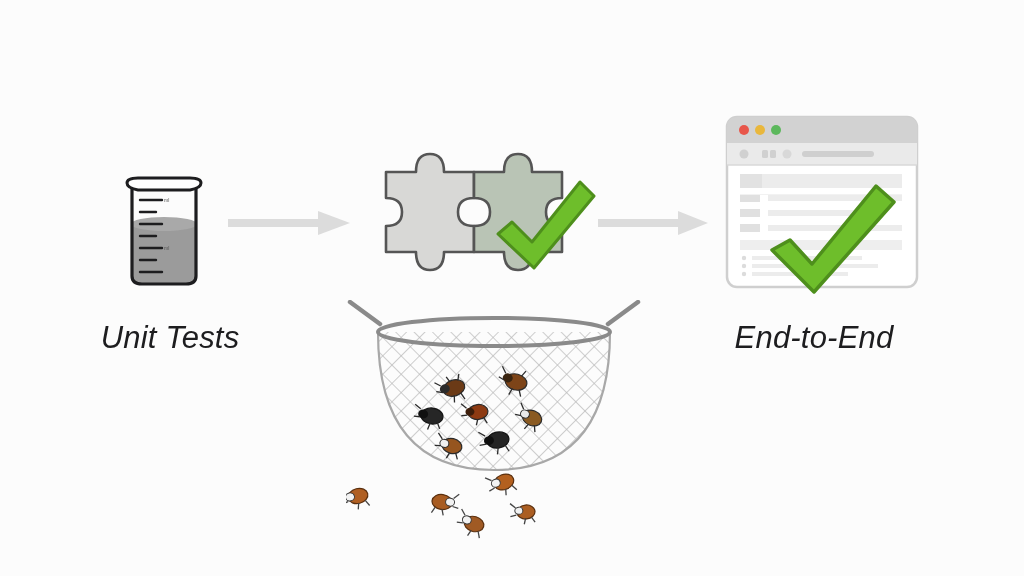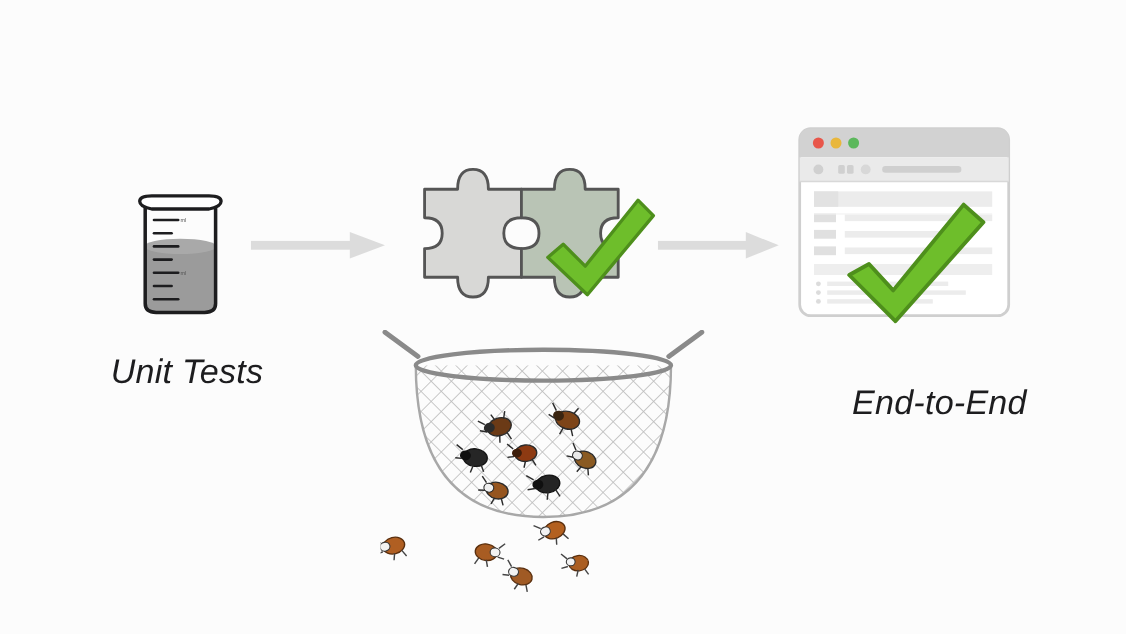--- a/index.html
+++ b/index.html
@@ -30,21 +30,21 @@
     text-align: center;
     color: #1d1d1f;
     font-size: 31px;
     font-weight: 400;
     letter-spacing: 0.2px;
     white-space: nowrap;
     font-style: italic;
   }
   #label-unit   { left: 60px;  top: 320px; width: 220px; }
   #label-integ  { left: 382px; top: 317px; width: 220px; z-index: 40; }
-  #label-e2e    { left: 744px; top: 320px; width: 220px; margin-top: 28px; }
+  #label-e2e    { left: 704px; top: 320px; width: 220px; }
 
   
   #beaker { left: 118px; top: 172px; width: 92px; height: 118px; }
 
   
   #arrow-1 { left: 228px; top: 205px; width: 122px; height: 36px; }
   #arrow-2 { left: 598px; top: 205px; width: 110px; height: 36px; }
 
   
   #puzzle { left: 372px; top: 134px; width: 228px; height: 172px; }

